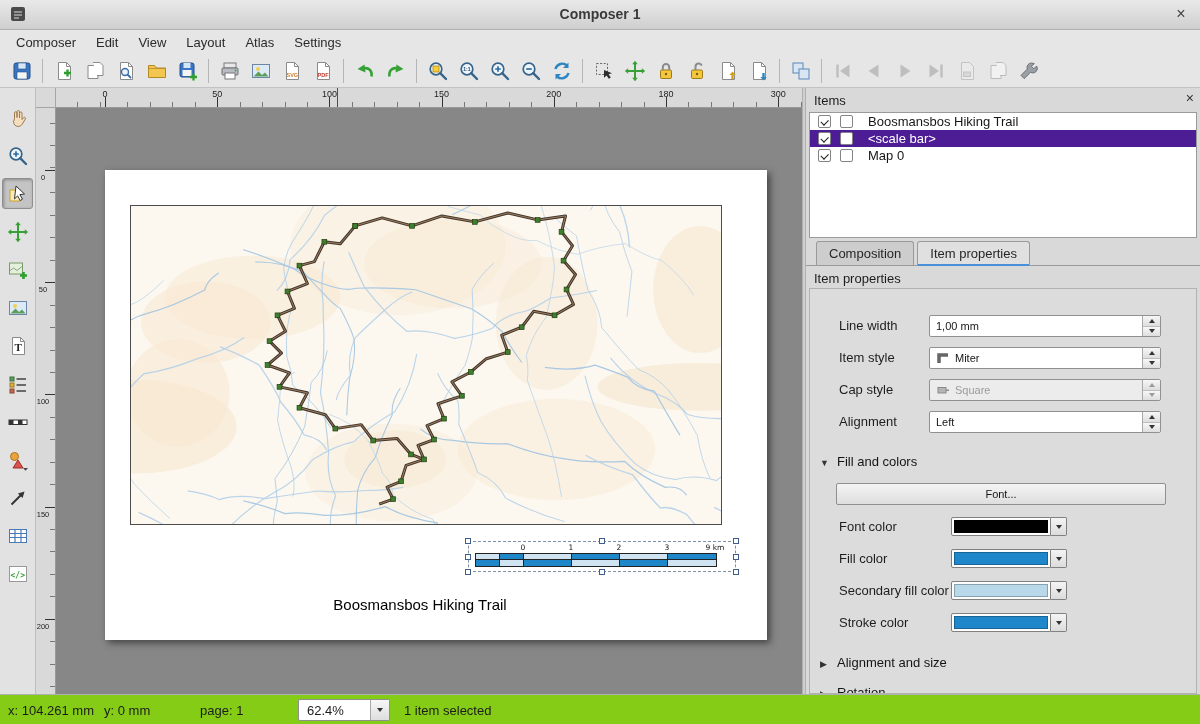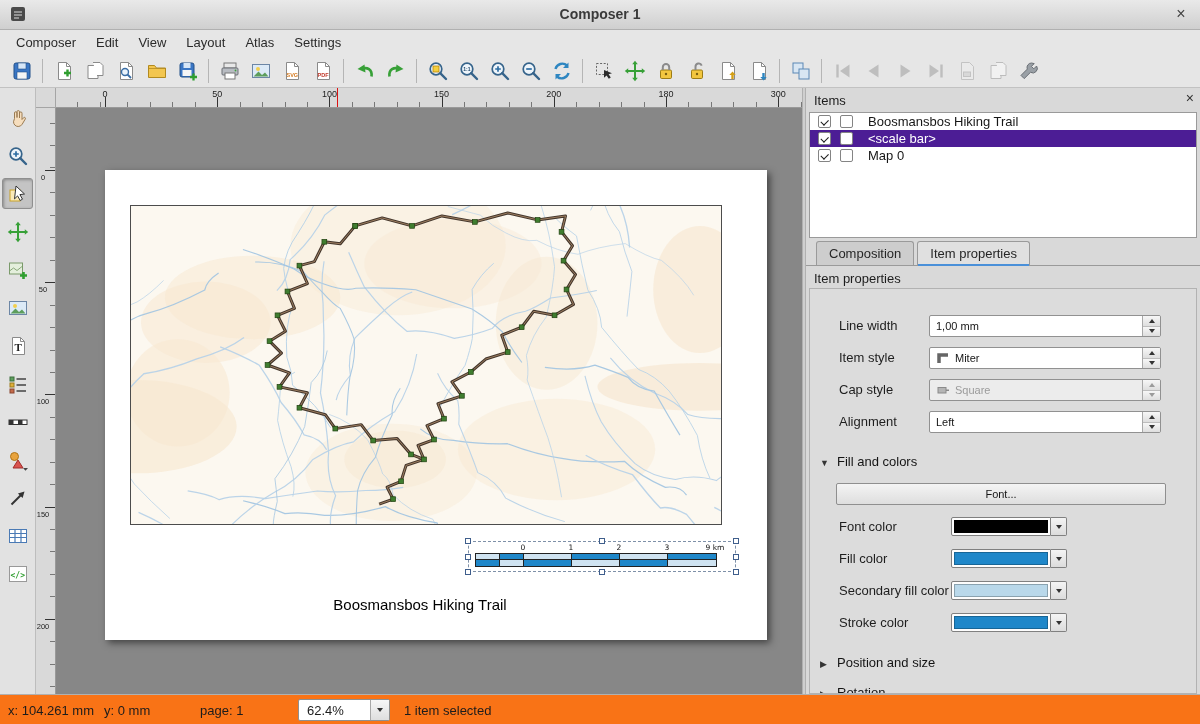--- a/index.html
+++ b/index.html
@@ -95,21 +95,21 @@
   .ctl.disabled{background:#ececec;color:#9b9b9b}
   .ctl.disabled .tri-up{border-bottom-color:#9b9b9b}.ctl.disabled .tri-dn{border-top-color:#9b9b9b}
   .group-hdr{position:absolute;left:10px;font-size:13px;color:#141414;white-space:nowrap}
   .group-hdr .ar{display:inline-block;font-size:9px;margin-right:7px;color:#333;width:10px}
   .btn{position:absolute;background:linear-gradient(#f4f4f4,#dedede);border:1px solid #8f8f8f;border-radius:2px;font-size:11px;color:#161616;text-align:center;line-height:20px;box-sizing:border-box}
   .color-btn{position:absolute;width:100px;height:19px;border:1px solid #808080;border-radius:2px 0 0 2px;box-sizing:border-box;padding:2px;background:#fdfdfd}
   .color-btn .sw{width:100%;height:100%;border:1px solid rgba(0,0,0,.25);box-sizing:border-box}
   .color-arrow{position:absolute;width:16px;height:19px;background:linear-gradient(#f4f4f4,#dcdcdc);border:1px solid #808080;border-left:none;border-radius:0 2px 2px 0;box-sizing:border-box;display:flex;align-items:center;justify-content:center}
 
   
-  .statusbar{position:absolute;left:0;top:694px;width:100%;height:30px;background:#f97316;border-top:1px solid #b0b0b0;box-sizing:border-box;font-size:13px;color:#1c1c1c}
+  .statusbar{position:absolute;left:0;top:694px;width:100%;height:30px;background:#84cc16;border-top:1px solid #b0b0b0;box-sizing:border-box;font-size:13px;color:#1c1c1c}
   .statusbar span{position:absolute;top:8px;white-space:nowrap}
   .sb-x{left:8px}.sb-y{left:104px}.sb-page{left:200px}.sb-sel{left:404px}
   .zoom-combo{position:absolute;left:298px;top:4px;width:92px;height:22px;background:#fff;border:1px solid #8f8f8f;border-radius:2px;box-sizing:border-box;display:flex;align-items:center;padding-left:8px}
   .zoom-combo .txt{flex:1;font-size:13px}
   .zoom-combo .arr{width:18px;height:100%;border-left:1px solid #a8a8a8;display:flex;align-items:center;justify-content:center;background:linear-gradient(#f7f7f7,#dedede)}
 </style>
 </head>
 <body>
 
 <div class="app">
@@ -718,21 +718,21 @@
           </div>
           <span class="plabel" style="left: 29px; top: 326px;">Stroke color</span>
           <div class="color-btn" style="left: 141px; top: 324px;">
             <div class="sw" style="background: rgb(31, 135, 201);"></div>
           </div>
           <div class="color-arrow" style="left: 241px; top: 324px;">
             <span class="tri-dn"></span>
           </div>
         </div>
       <div id="collapsed-sections">
-          <div class="group-hdr" style="top: 366px;"><span class="ar">▶</span><span>Position and size</span></div>
+          <div class="group-hdr" style="top: 366px;"><span class="ar">▶</span><span>Alignment and size</span></div>
           <div class="group-hdr" style="top: 396px;"><span class="ar">▶</span><span>Rotation</span></div>
         </div>
     </div>
   </div>
 
   <div class="statusbar">
     <span class="sb-x">x: 104.261 mm</span>
     <span class="sb-y">y: 0 mm</span>
     <span class="sb-page">page: 1</span>
     <div class="zoom-combo">

